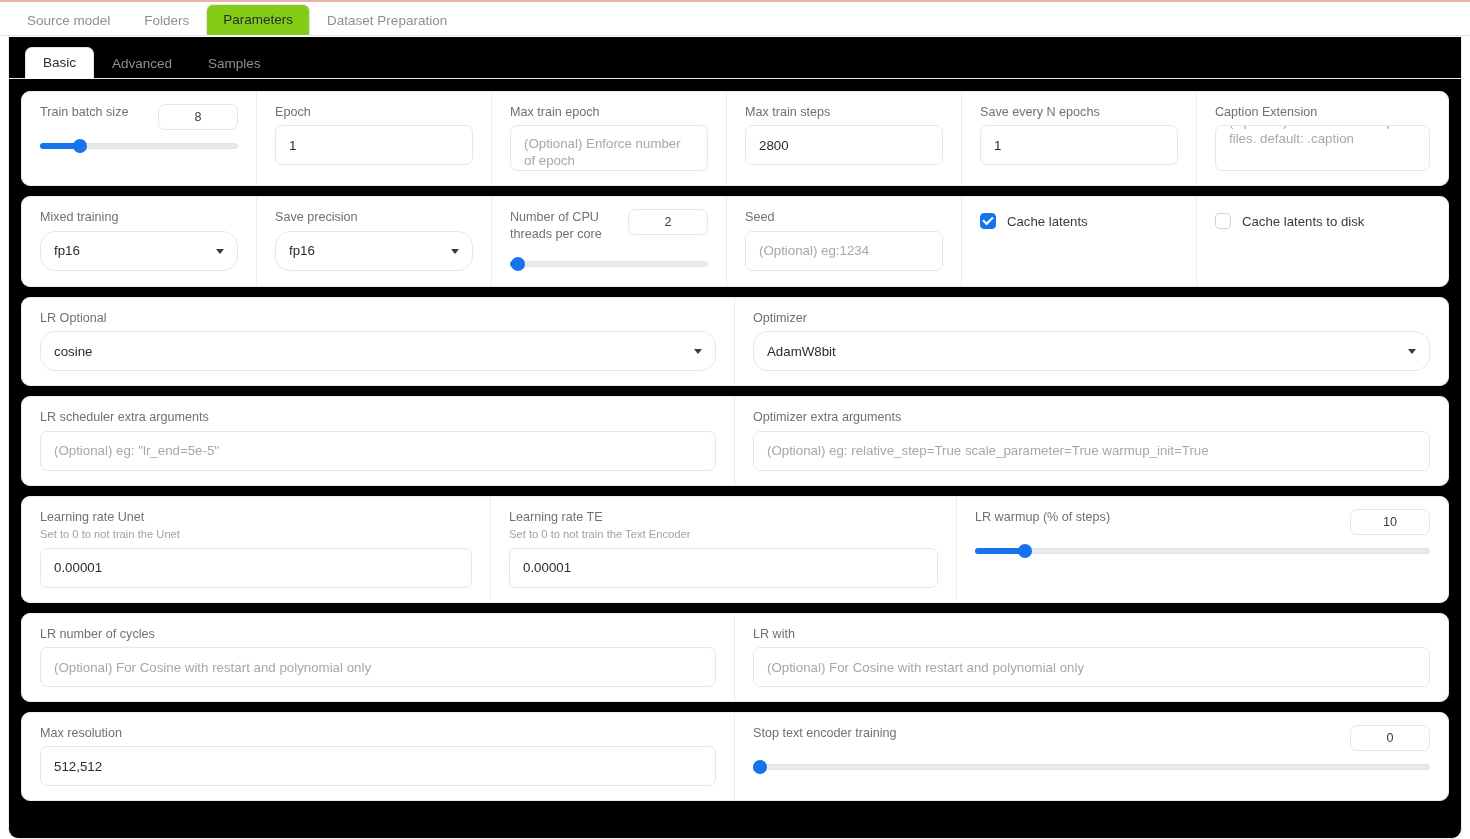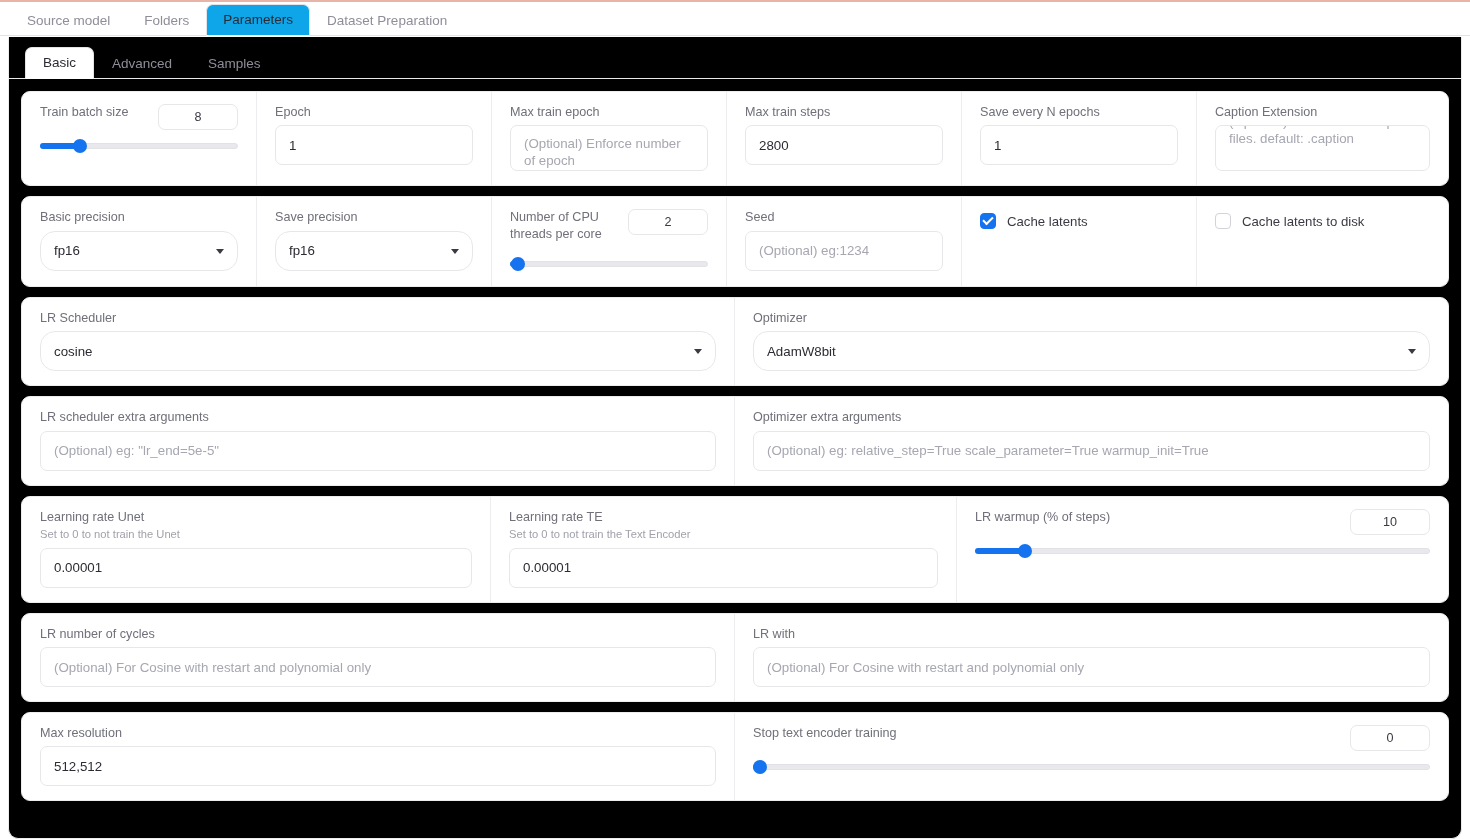--- a/index.html
+++ b/index.html
@@ -30,21 +30,21 @@
   .otab {
     font-size:13.5px; color:#8e8e9a;
     padding:8px 16px 9px 16px;
     line-height:1; cursor:pointer;
     border:1px solid transparent; border-bottom:none;
     border-radius:7px 7px 0 0;
     position:relative; bottom:-1px;
     white-space:nowrap;
   }
   .otab.active {
-    color:#2b2b33; background:#0ea5e9;
+    color:#2b2b33; background:#84cc16;
     border-color:#e3e3e8;
     border-bottom:1px solid #fff;
   }
 
   
   .panel {
     position:absolute; top:37px; left:8px; right:8px; bottom:0;
     background:#000000;
     border:1px solid #ececed; border-top:none;
     border-radius:0 0 10px 10px;
@@ -246,21 +246,21 @@
         <div class="cell" style="flex:1;">
           <div class="lbl">Caption Extension</div>
           <div class="tbox ph clip">
             <span class="clipinner">(Optional) Extension for caption files. default: .caption</span>
           </div>
         </div>
       </div>
 
       <div class="row">
         <div class="cell" style="width:235px;">
-          <div class="lbl">Basic precision</div>
+          <div class="lbl">Mixed training</div>
           <div class="sel">
             <span>fp16</span>
             <span class="caret"></span>
           </div>
         </div>
 
         <div class="cell" style="width:235px;">
           <div class="lbl">Save precision</div>
           <div class="sel">
             <span>fp16</span>
@@ -295,21 +295,21 @@
         <div class="cell" style="flex:1;">
           <div class="chkwrap">
             <span class="chk"></span>
             <span class="chklbl">Cache latents to disk</span>
           </div>
         </div>
       </div>
 
       <div class="row">
         <div class="cell" style="width:50%;">
-          <div class="lbl">LR Scheduler</div>
+          <div class="lbl">LR Optional</div>
           <div class="sel">
             <span>cosine</span>
             <span class="caret"></span>
           </div>
         </div>
         <div class="cell" style="width:50%;">
           <div class="lbl">Optimizer</div>
           <div class="sel">
             <span>AdamW8bit</span>
             <span class="caret"></span>

